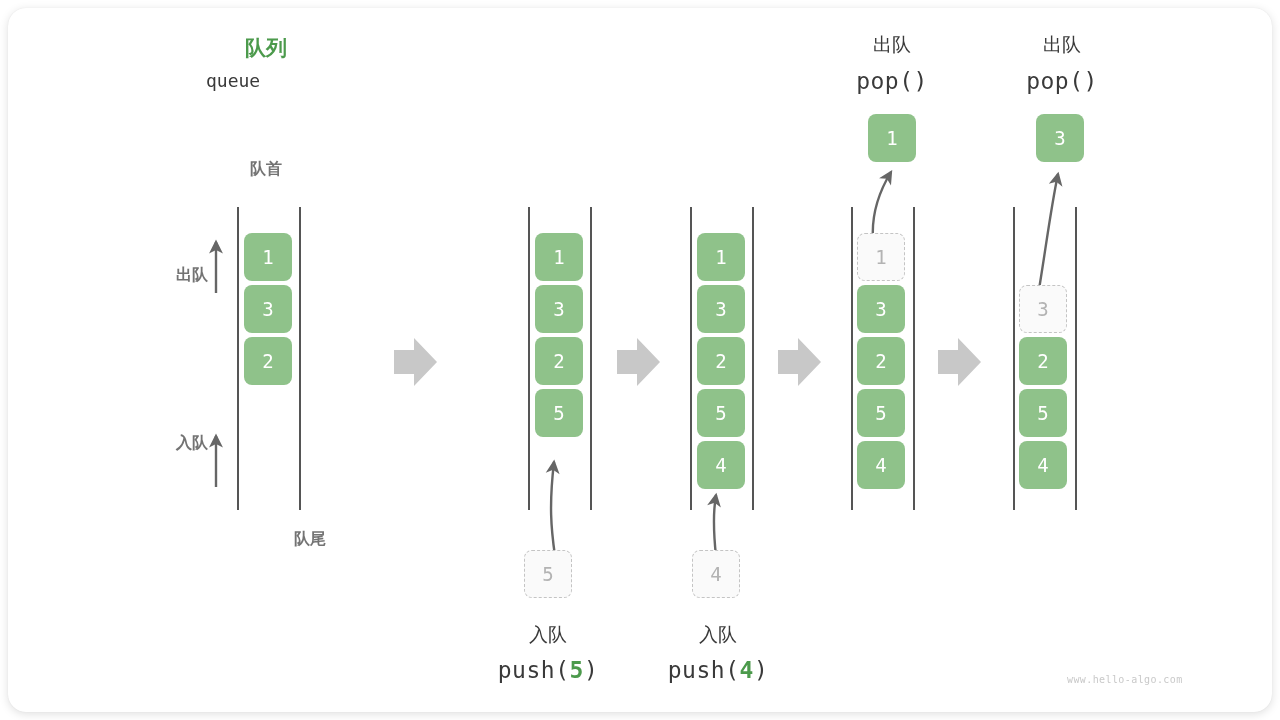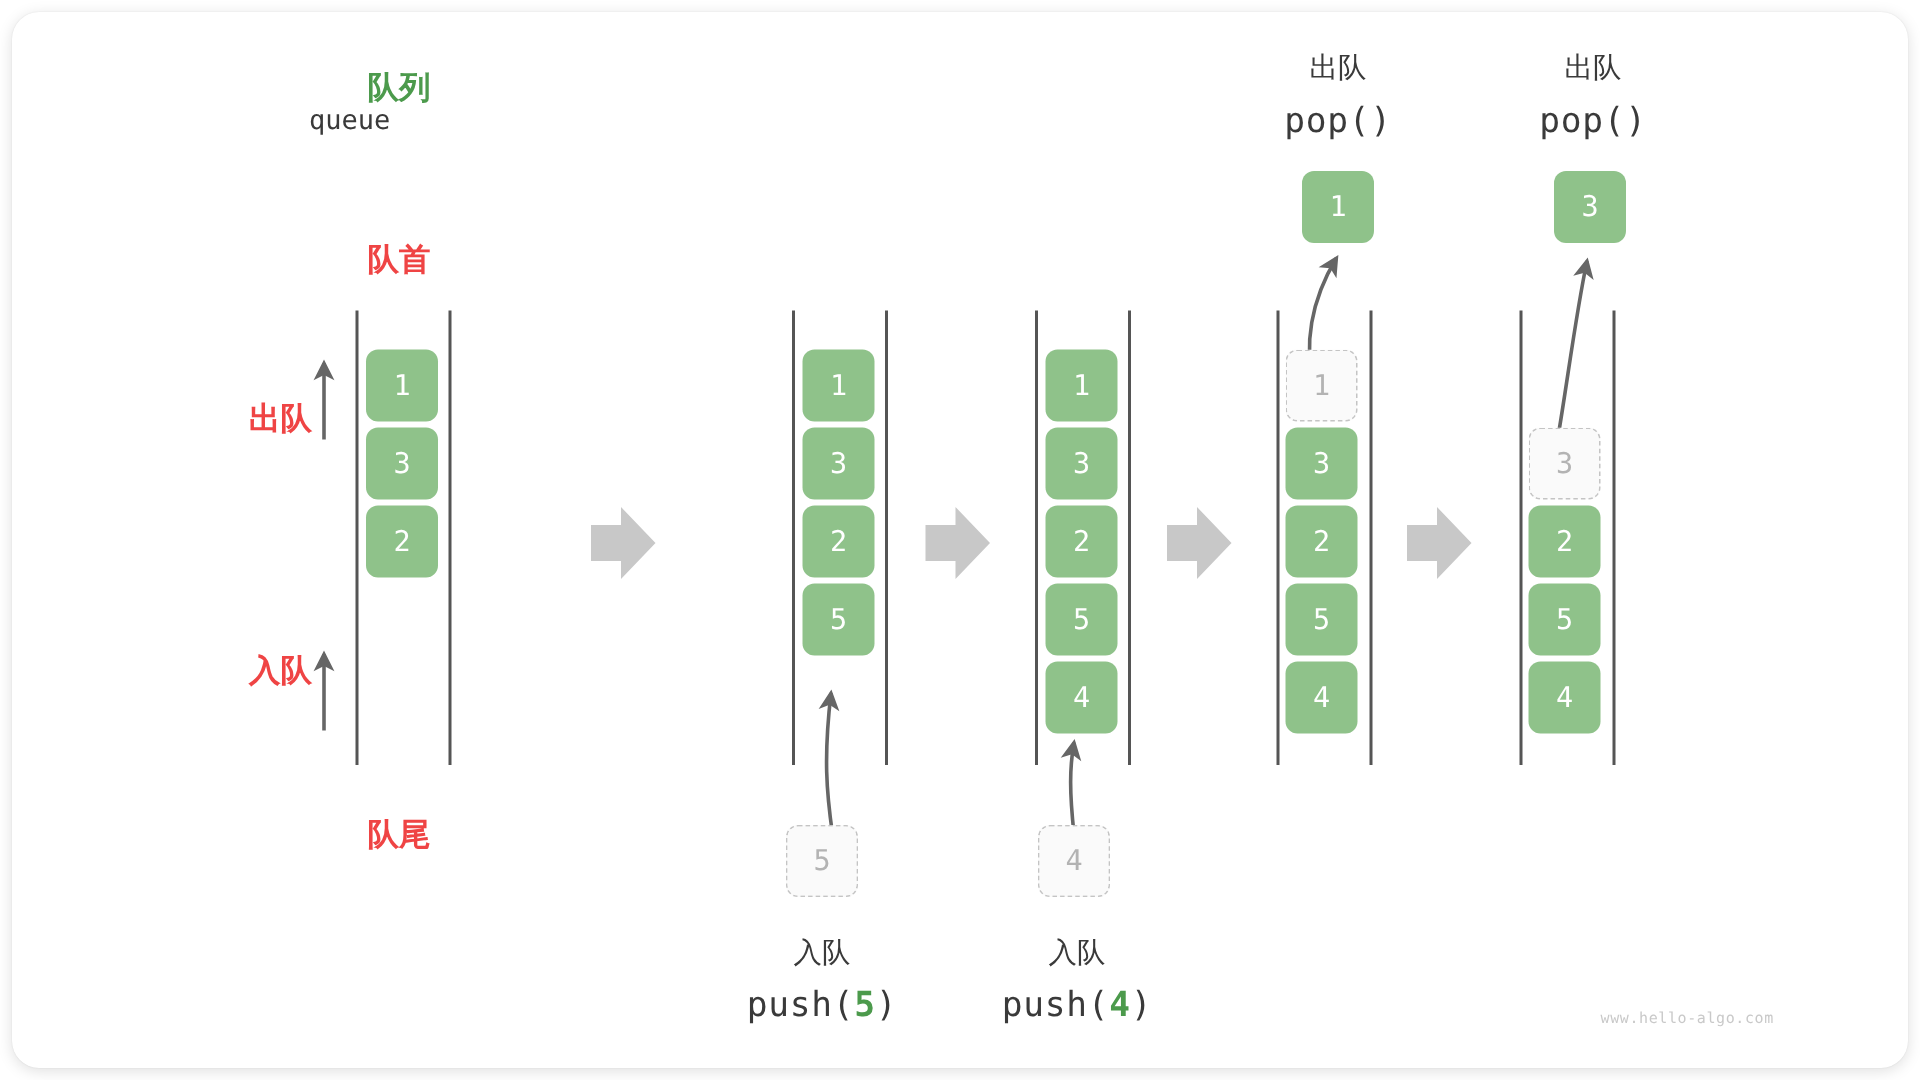--- a/index.html
+++ b/index.html
@@ -40,22 +40,22 @@
   }
   .title-en {
     font-family: "DejaVu Sans Mono", "Liberation Mono", monospace;
     font-size: 18px;
     color: #3A3A3A;
     white-space: nowrap;
   }
   .label-bold {
     font-family: Liberation Serif, serif;
     font-weight: bold;
-    font-size: 21px;
-    color: #ef4444;
+    font-size: 16px;
+    color: #737373;
     text-align: center;
     white-space: nowrap;
   }
   .op-cn {
     font-family: "Liberation Sans", "DejaVu Sans", sans-serif;
     font-size: 19px;
     color: #3A3A3A;
     text-align: center;
     white-space: nowrap;
   }
@@ -157,25 +157,25 @@
       <path d="M617,350 L637,350 L637,338 L660,362 L637,386 L637,374 L617,374 Z"></path>
     </g>
     <g fill="#C8C8C8">
       <path d="M778,350 L798,350 L798,338 L821,362 L798,386 L798,374 L778,374 Z"></path>
     </g>
     <g fill="#C8C8C8">
       <path d="M938,350 L958,350 L958,338 L981,362 L958,386 L958,374 L938,374 Z"></path>
     </g>
   </svg>
 
-  <div class="abs title-cn" style="left:206px; top:44px; width:120px;">队列</div>
+  <div class="abs title-cn" style="left:206px; top:34px; width:120px;">队列</div>
   <div class="abs title-en" style="left:206px; top:70px; width:120px;">queue</div>
 
   <div class="abs label-bold" style="left:206px; top:159px; width:120px;">队首</div>
-  <div class="abs label-bold" style="left:206px; top:542px; width:120px;">队尾</div>
+  <div class="abs label-bold" style="left:206px; top:529px; width:120px;text-align:right;">队尾</div>
 
   <div class="abs label-bold" style="left:140px; top:265px; width:68px; text-align:right;">出队</div>
   <div class="abs label-bold" style="left:140px; top:433px; width:68px; text-align:right;">入队</div>
 
   <div class="abs">
     <div class="rail" style="left:237px; top:207px; height:303px;"></div>
     <div class="rail" style="left:299px; top:207px; height:303px;"></div>
     <div class="cell filled" style="left:244px; top:233px;">1</div>
     <div class="cell filled" style="left:244px; top:285px;">3</div>
     <div class="cell filled" style="left:244px; top:337px;">2</div>

